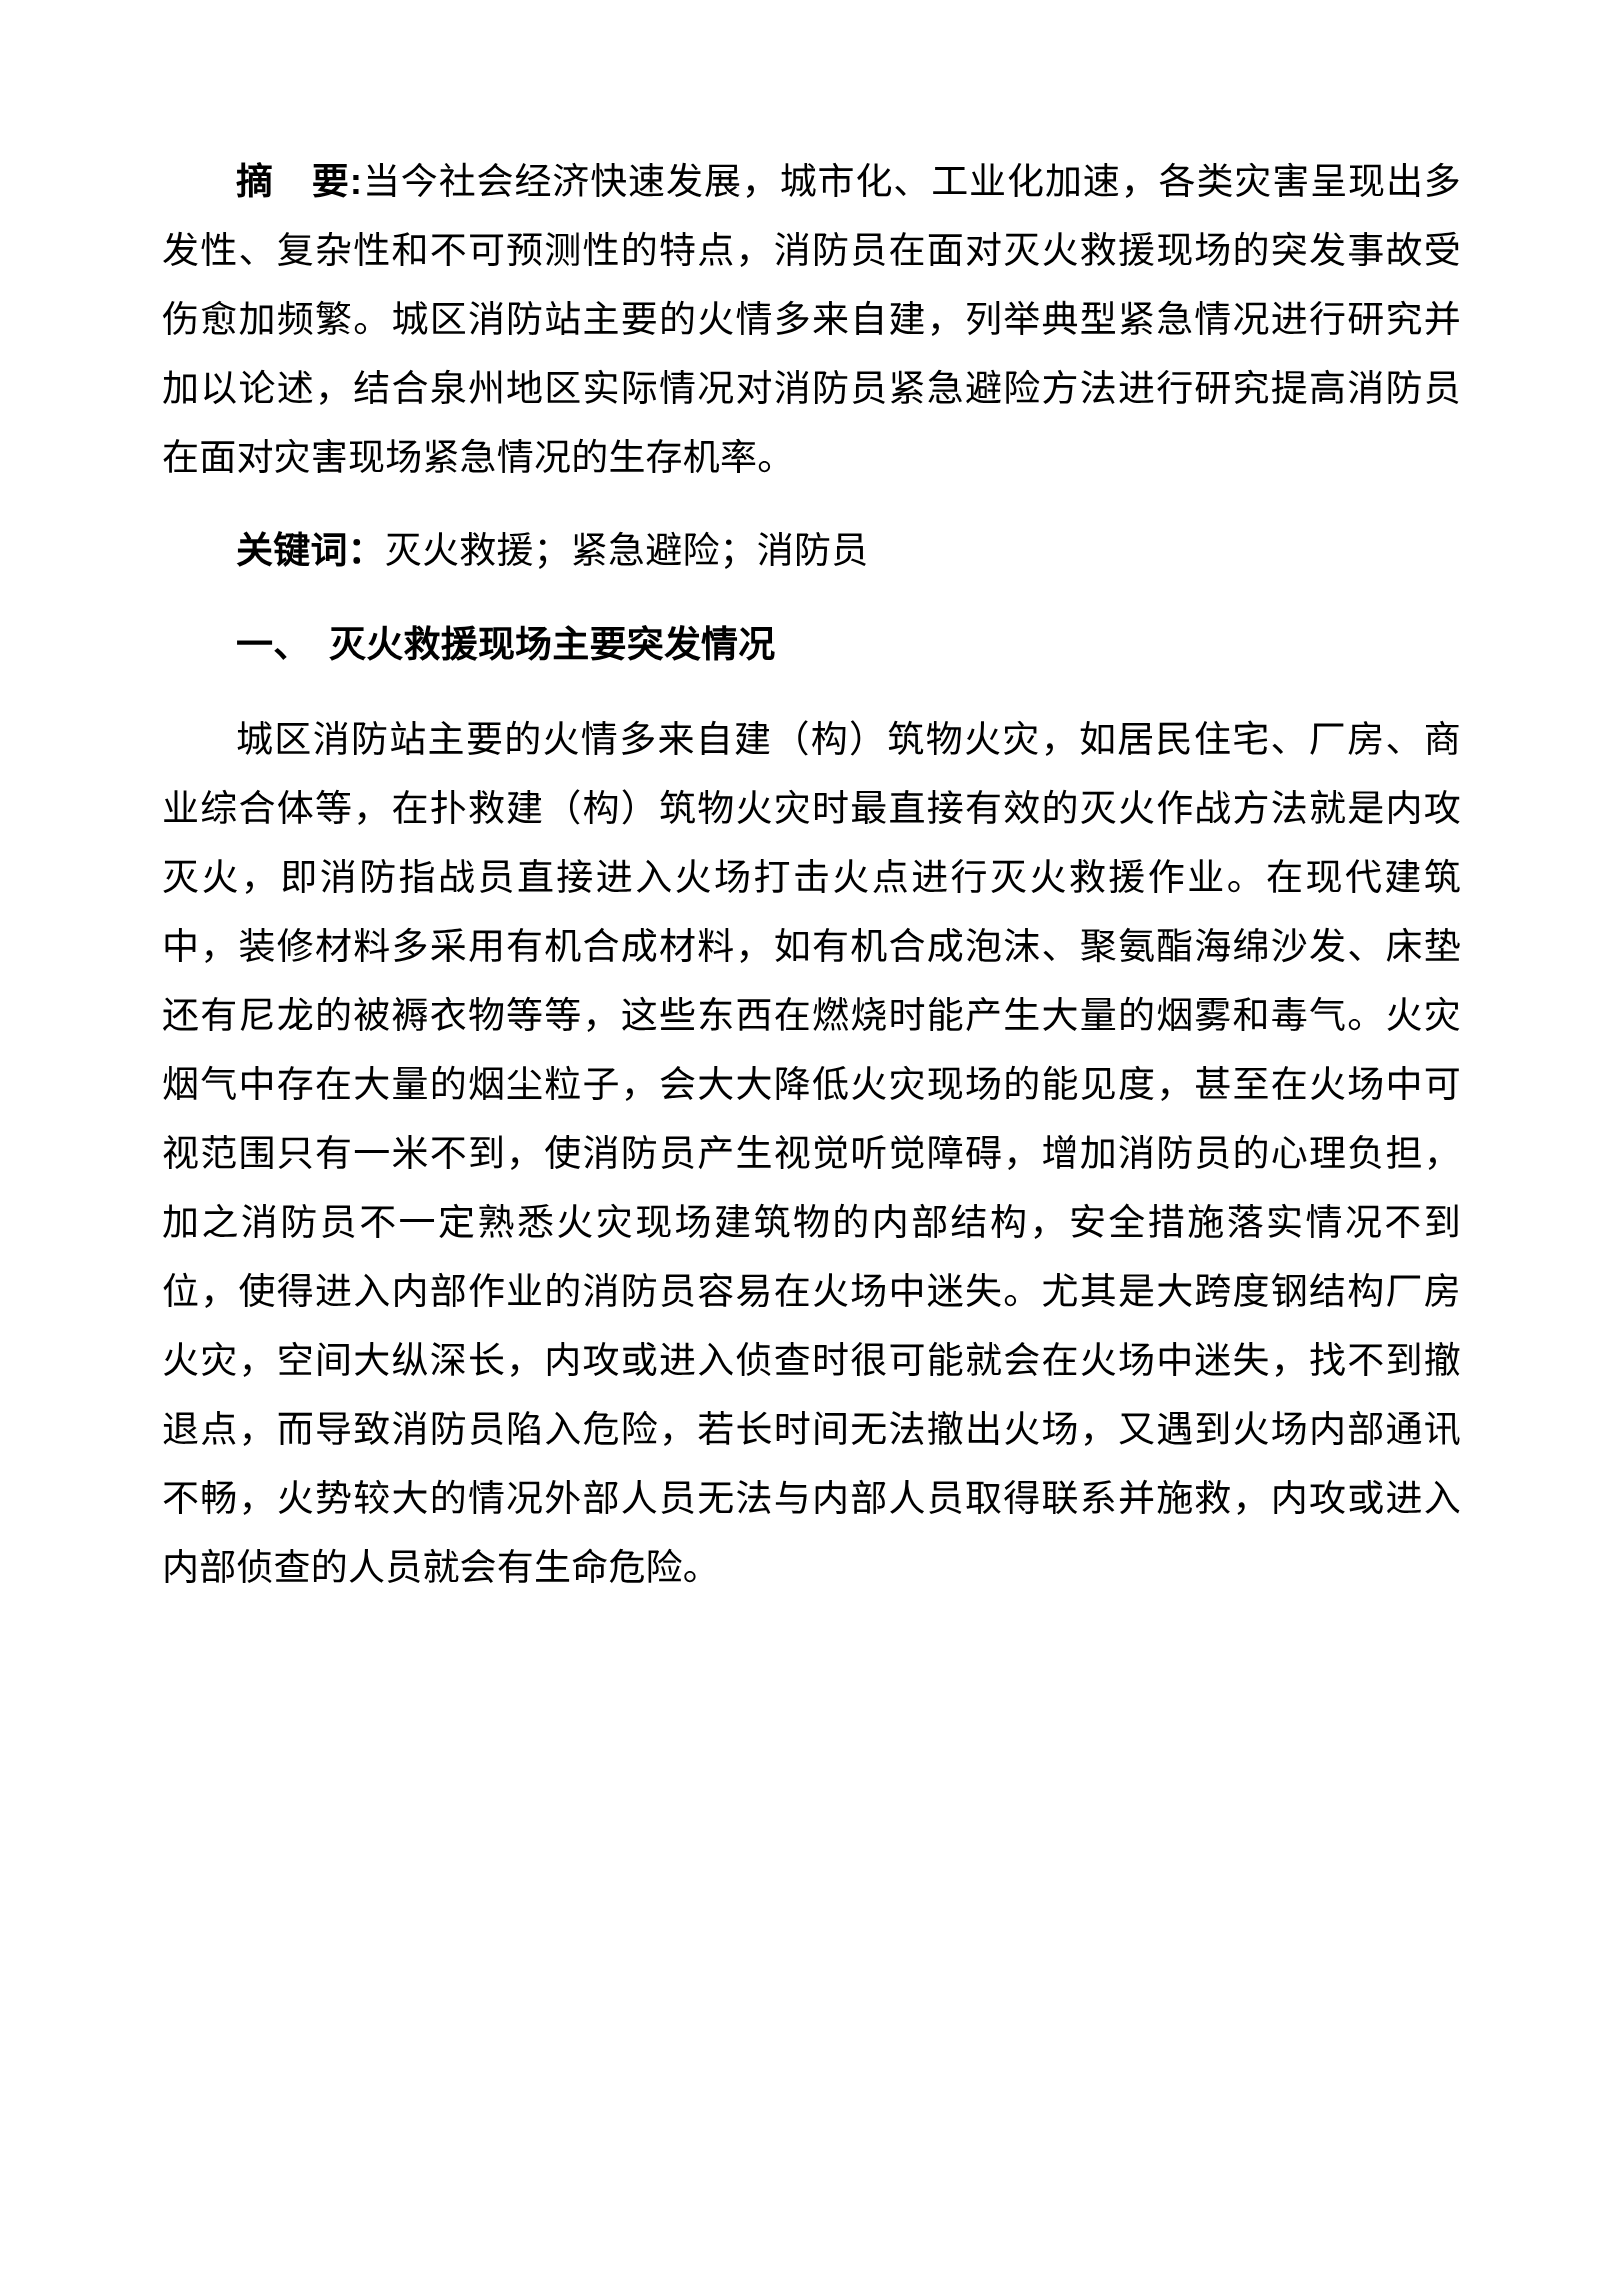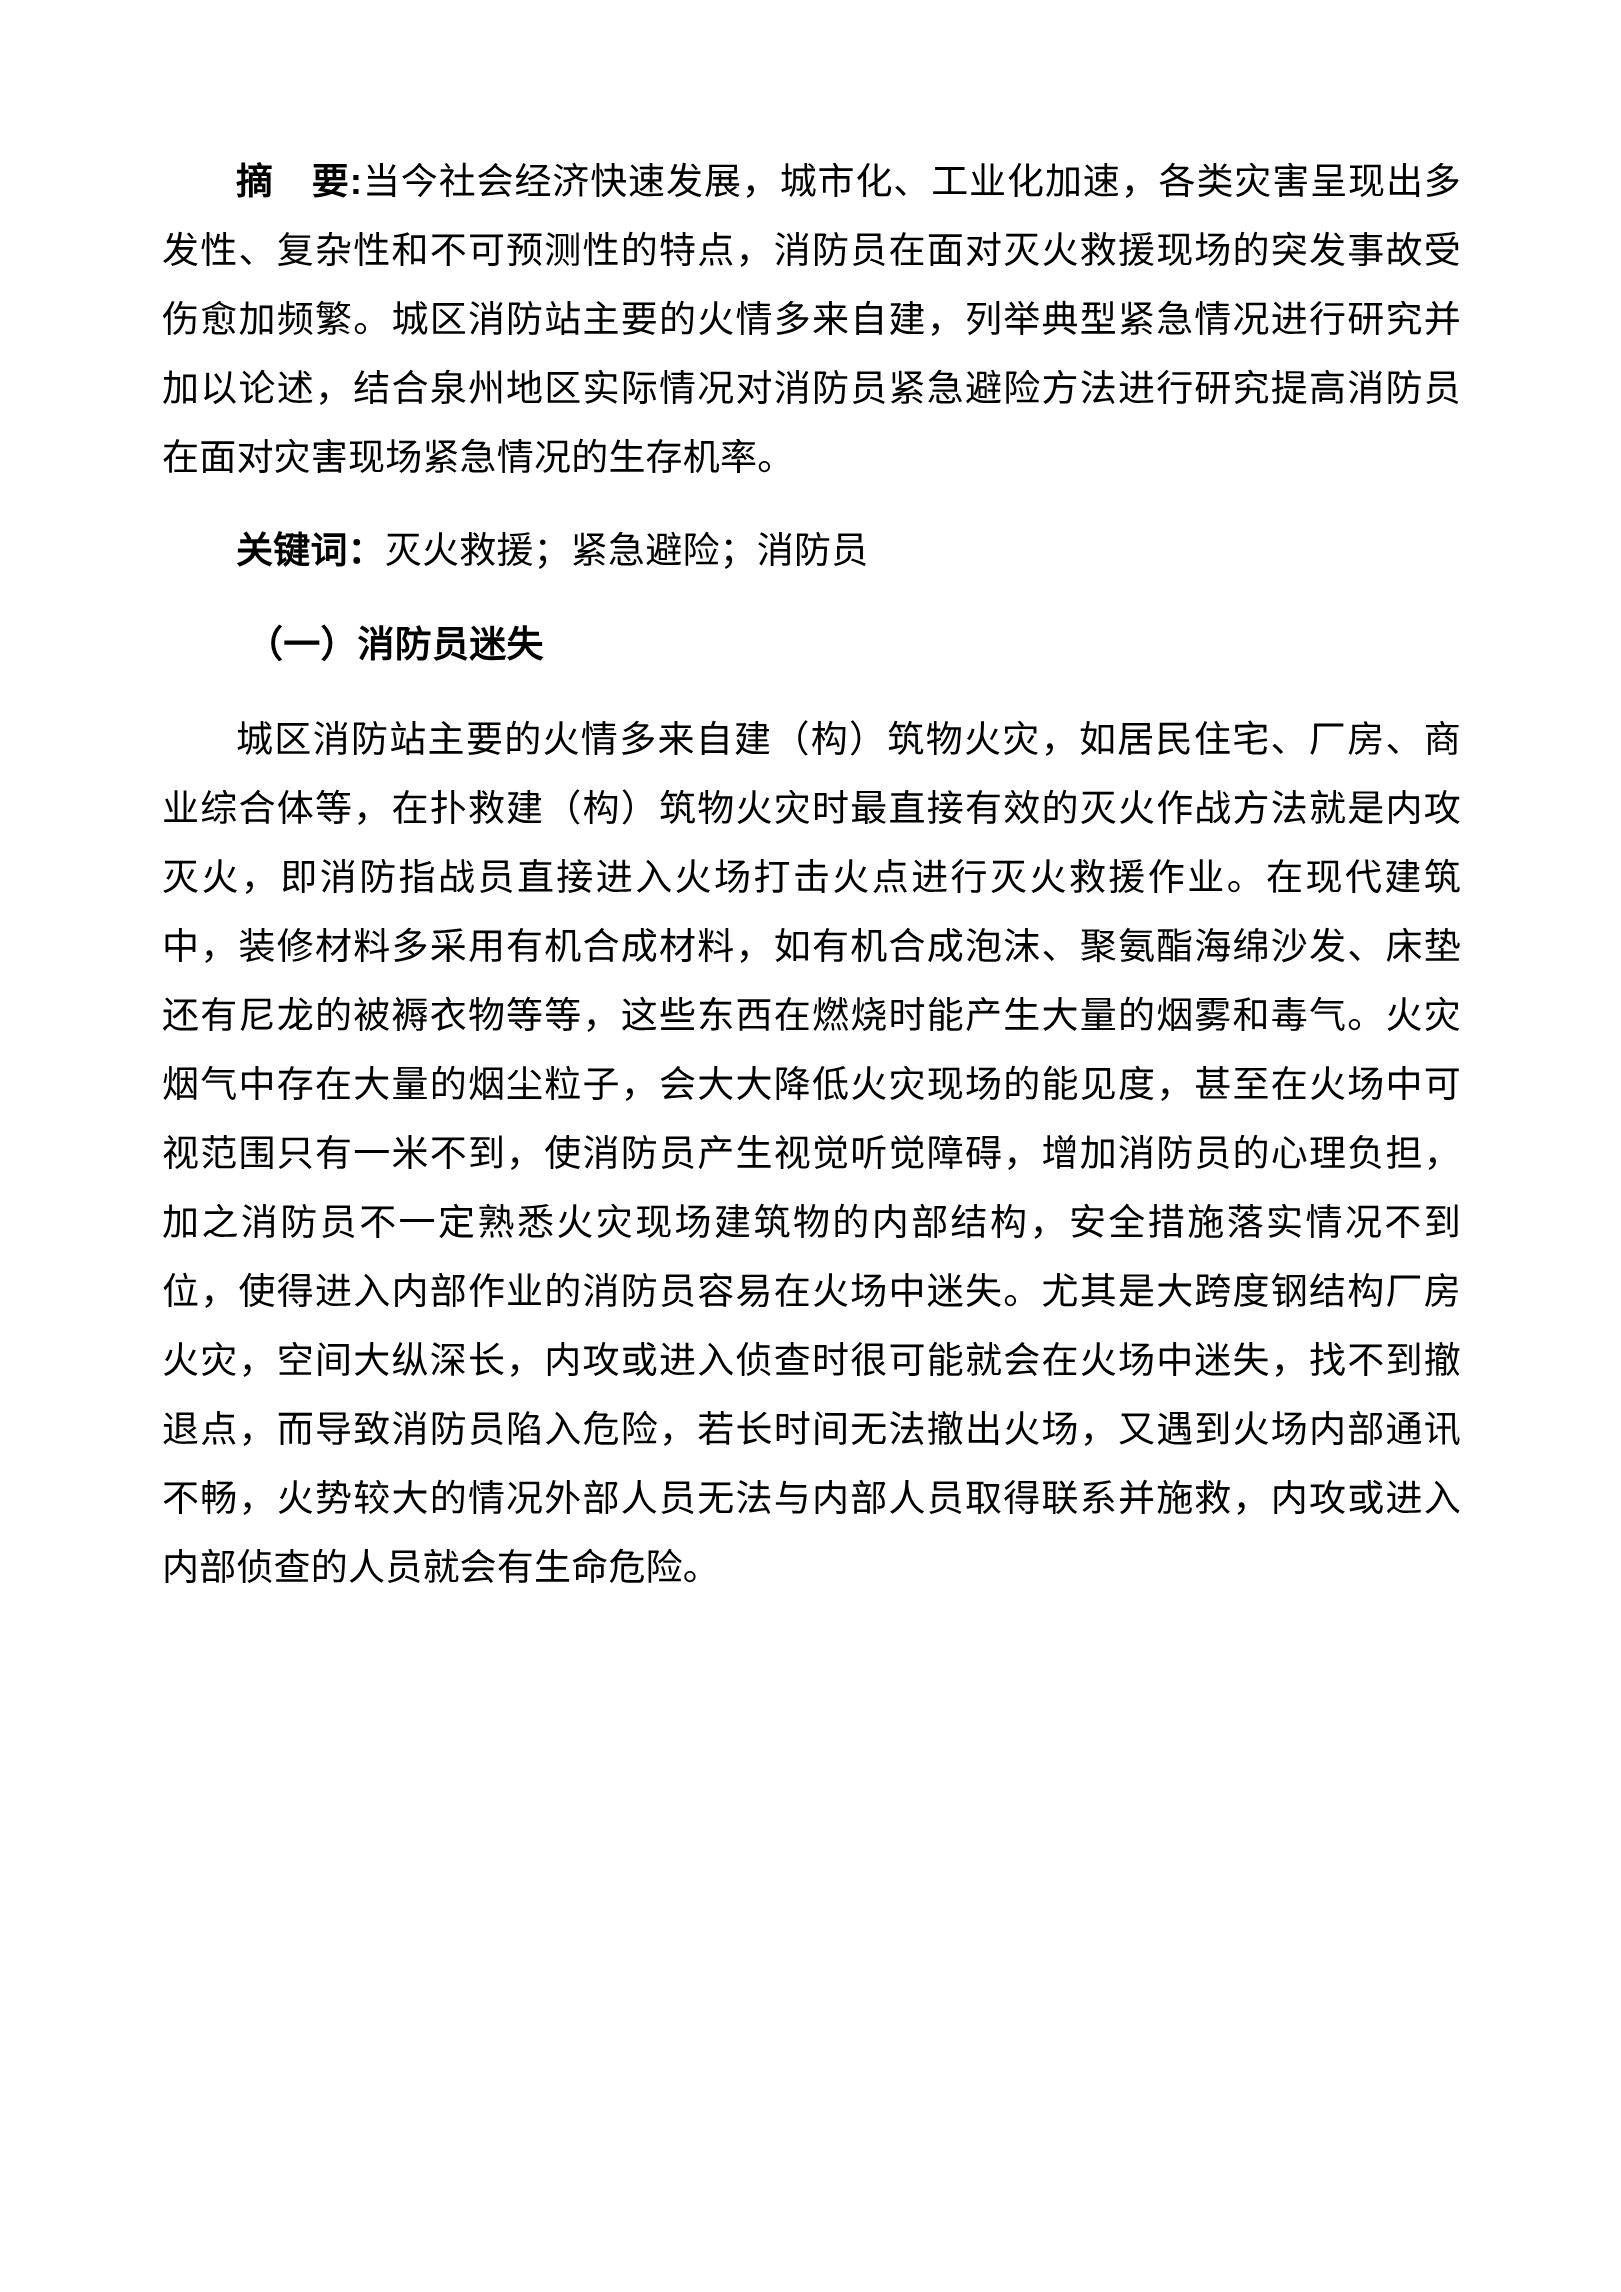--- a/index.html
+++ b/index.html
@@ -80,21 +80,21 @@
 </head>
 <body style="color: rgb(0, 0, 0);">
 
 <div class="page" style="background: rgb(255, 255, 255);">
   <div class="content">
 
     <p class="para abstract"><span class="lead">摘　要:</span><span>当今社会经济快速发展，城市化、工业化加速，各类灾害呈现出多发性、复杂性和不可预测性的特点，消防员在面对灭火救援现场的突发事故受伤愈加频繁。城区消防站主要的火情多来自建，列举典型紧急情况进行研究并加以论述，结合泉州地区实际情况对消防员紧急避险方法进行研究提高消防员在面对灾害现场紧急情况的生存机率。</span></p>
 
     <p class="para keywords"><span class="lead">关键词：</span><span>灭火救援；紧急避险；消防员</span></p>
 
+    <h1 class="h1">一、　灭火救援现场主要突发情况</h1>
 
-    <h2 class="h2">（一）消防员迷失</h2>
 
     <p class="para body-para">城区消防站主要的火情多来自建（构）筑物火灾，如居民住宅、厂房、商业综合体等，在扑救建（构）筑物火灾时最直接有效的灭火作战方法就是内攻灭火，即消防指战员直接进入火场打击火点进行灭火救援作业。在现代建筑中，装修材料多采用有机合成材料，如有机合成泡沫、聚氨酯海绵沙发、床垫还有尼龙的被褥衣物等等，这些东西在燃烧时能产生大量的烟雾和毒气。火灾烟气中存在大量的烟尘粒子，会大大降低火灾现场的能见度，甚至在火场中可视范围只有一米不到，使消防员产生视觉听觉障碍，增加消防员的心理负担，加之消防员不一定熟悉火灾现场建筑物的内部结构，安全措施落实情况不到位，使得进入内部作业的消防员容易在火场中迷失。尤其是大跨度钢结构厂房火灾，空间大纵深长，内攻或进入侦查时很可能就会在火场中迷失，找不到撤退点，而导致消防员陷入危险，若长时间无法撤出火场，又遇到火场内部通讯不畅，火势较大的情况外部人员无法与内部人员取得联系并施救，内攻或进入内部侦查的人员就会有生命危险。</p>
 
 
   </div>
 </div>
 
 
 </body></html>

